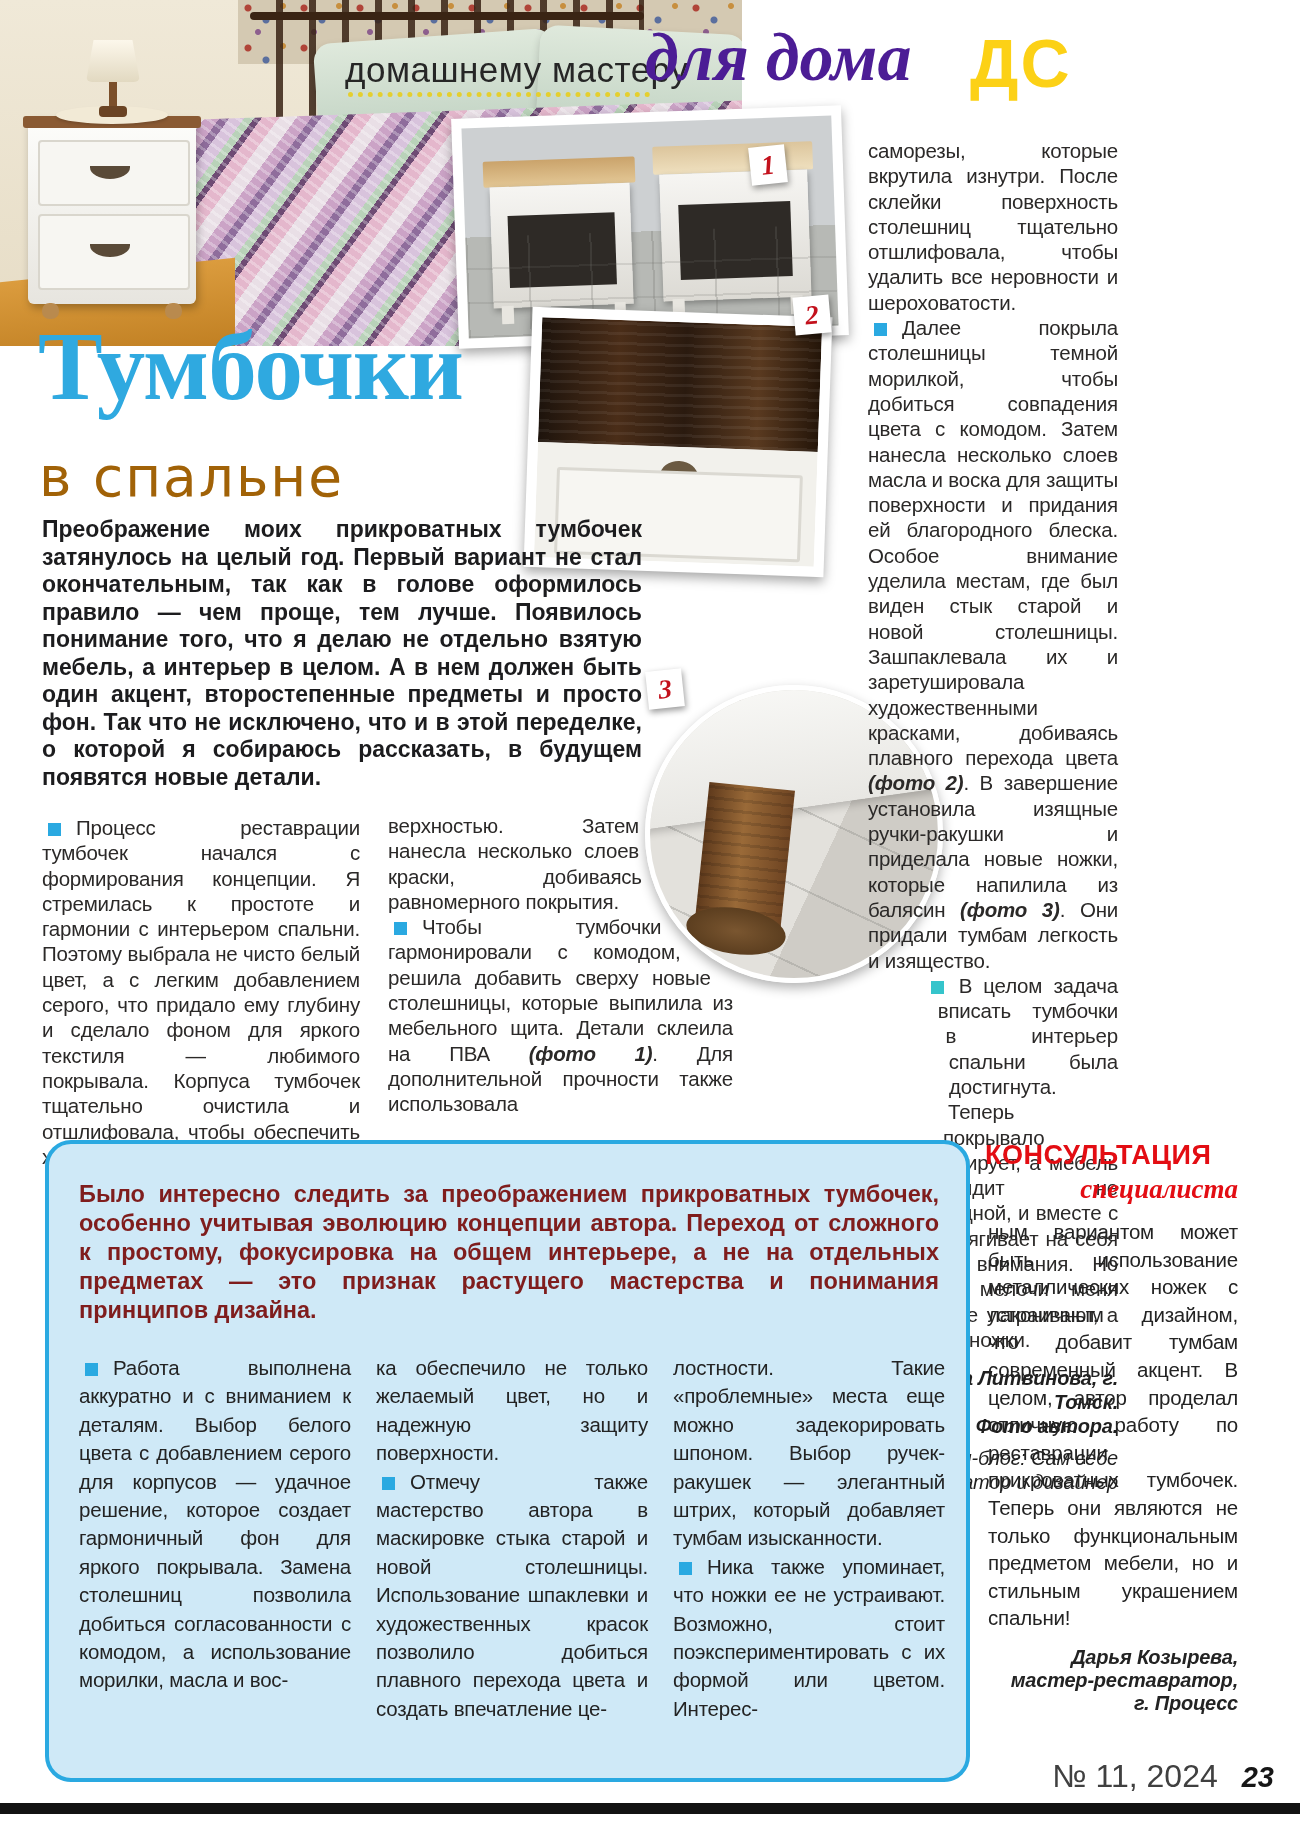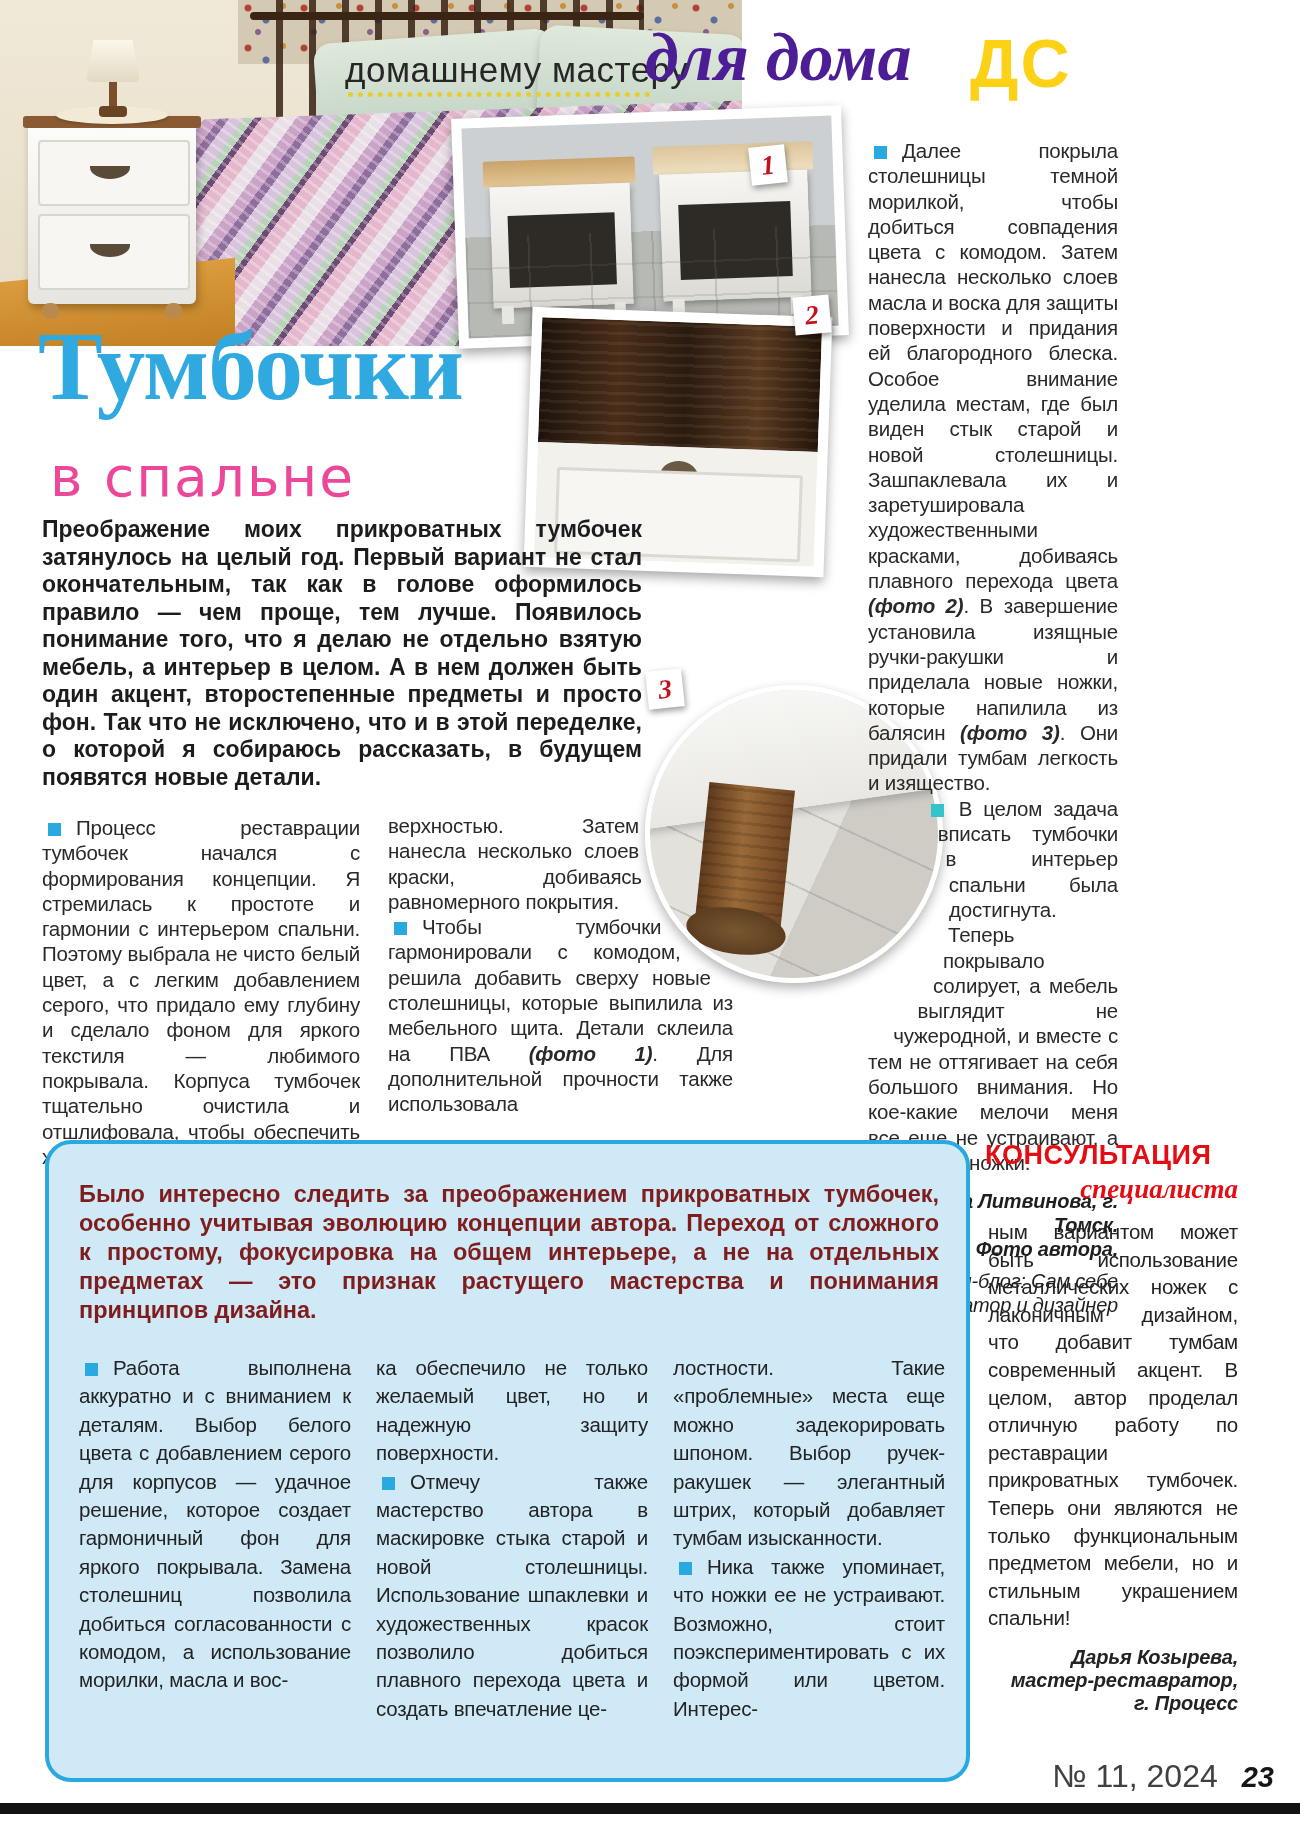--- a/index.html
+++ b/index.html
@@ -94,21 +94,21 @@
 
   .badge{position:absolute;width:36px;height:38px;background:#fff;box-shadow:1px 3px 6px rgba(0,0,0,.4);
         display:flex;align-items:center;justify-content:center;
         font:italic 700 27px "Liberation Serif",serif;color:#c3111c;z-index:6;}
   .badge1{left:750px;top:146px;transform:rotate(-6deg);}
   .badge2{left:794px;top:296px;transform:rotate(-5deg);}
   .badge3{left:647px;top:670px;transform:rotate(-6deg);}
 
   
   .headline{position:absolute;left:38px;top:318px;font:700 97px/1 "Liberation Serif",serif;color:#2fa9e0;letter-spacing:-1px;}
-  .subhead{position:absolute;left:50px;top:450px;font:400 55px/1 "DejaVu Sans",sans-serif;color:#ec4899;letter-spacing:2px;}
+  .subhead{position:absolute;left:39px;top:450px;font:400 55px/1 "DejaVu Sans",sans-serif;color:#a16207;letter-spacing:2px;}
   .lead{position:absolute;left:42px;top:516px;width:684px;font:700 23px/27.5px "Liberation Sans",sans-serif;
         color:#1c1c1e;text-align:justify;hyphens:auto;-webkit-hyphens:auto;}
   .lead-spacer{float:right;width:84px;height:95px;margin-top:168px;}
 
   
   .bcol{position:absolute;font:400 20.5px/25.3px "Liberation Sans",sans-serif;color:#2b2928;
         text-align:justify;hyphens:auto;-webkit-hyphens:auto;letter-spacing:-.2px;}
   .bcol p{margin:0;}
   .col-left{left:42px;top:815px;width:318px;}
   .col-mid{left:388px;top:813px;width:345px;}
@@ -231,20 +231,21 @@
     <p><span class="blt"></span><span>Процесс реставрации тумбочек начался с формирования концепции. Я стремилась к простоте и гармонии с интерьером спальни. Поэтому выбрала не чисто белый цвет, а с легким добавлением серого, что придало ему глубину и сделало фоном для яркого текстиля — любимого покрывала. Корпуса тумбочек тщательно очистила и отшлифовала, чтобы обеспечить хорошее сцепление краски с по-</span></p>
   </div>
 
   <div class="bcol col-mid">
     <div class="mid-spacer"></div>
     <p><span>верхностью. Затем нанесла несколько слоев краски, добиваясь равномерного покрытия.</span></p>
     <p><span class="blt"></span><span>Чтобы тумбочки гармонировали с комодом, решила добавить сверху новые столешницы, которые выпилила из мебельного щита. Детали склеила на ПВА </span><span class="fref">(фото 1)</span><span>. Для дополнительной прочности также использовала</span></p>
   </div>
 
   <div class="bcol col-right">
+    <p><span>саморезы, которые вкрутила изнутри. После склейки поверхность столешниц тщательно отшлифовала, чтобы удалить все неровности и шероховатости.</span></p>
     <p><span class="blt"></span><span>Далее покрыла столешницы темной морилкой, чтобы добиться совпадения цвета с комодом. Затем нанесла несколько слоев масла и воска для защиты поверхности и придания ей благородного блеска. Особое внимание уделила местам, где был виден стык старой и новой столешницы. Зашпаклевала их и заретушировала художественными красками, добиваясь плавного перехода цвета </span><span class="fref">(фото 2)</span><span>. В завершение установила изящные ручки-ракушки и приделала новые ножки, которые напилила из балясин </span><span class="fref">(фото 3)</span><span>. Они придали тумбам легкость и </span><span class="right-spacer"></span><span>изящество.</span></p>
     <p><span class="blt cyan"></span><span>В целом задача вписать тумбочки в интерьер спальни была достигнута. Теперь покрывало солирует, а мебель выглядит не чужеродной, и вместе с тем не оттягивает на себя большого внимания. Но кое-какие мелочи меня все еще не устраивают, а именно — ножки.</span></p>
     <div class="credits">
       <div>Ника Литвинова, г. Томск.</div>
       <div>Фото автора.</div>
       <div class="thin">Дзен-блог: Сам себе реставратор и дизайнер</div>
     </div>
   </div>
 
   <div class="consult-h">

